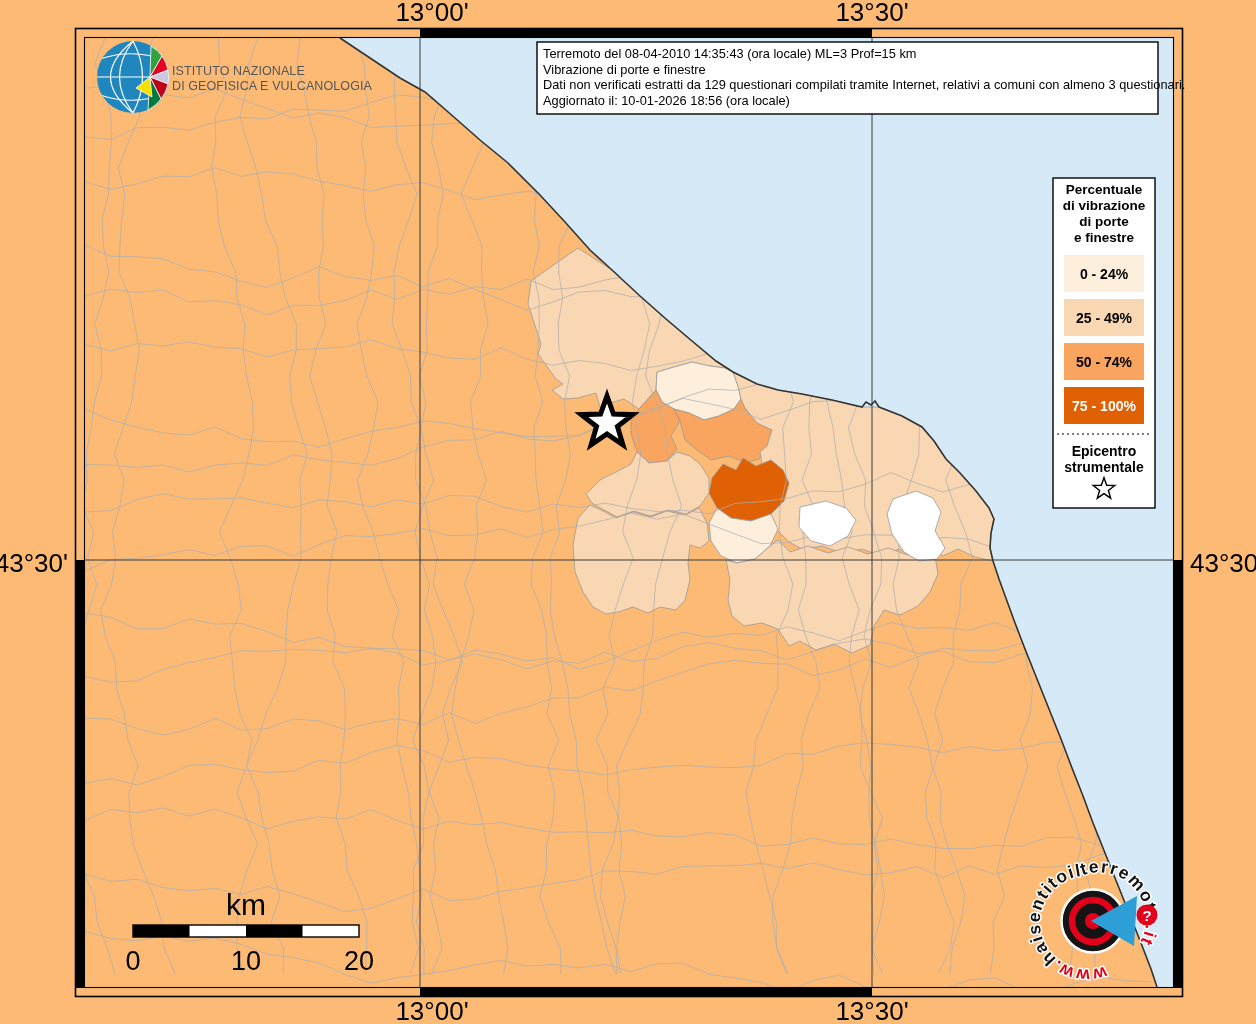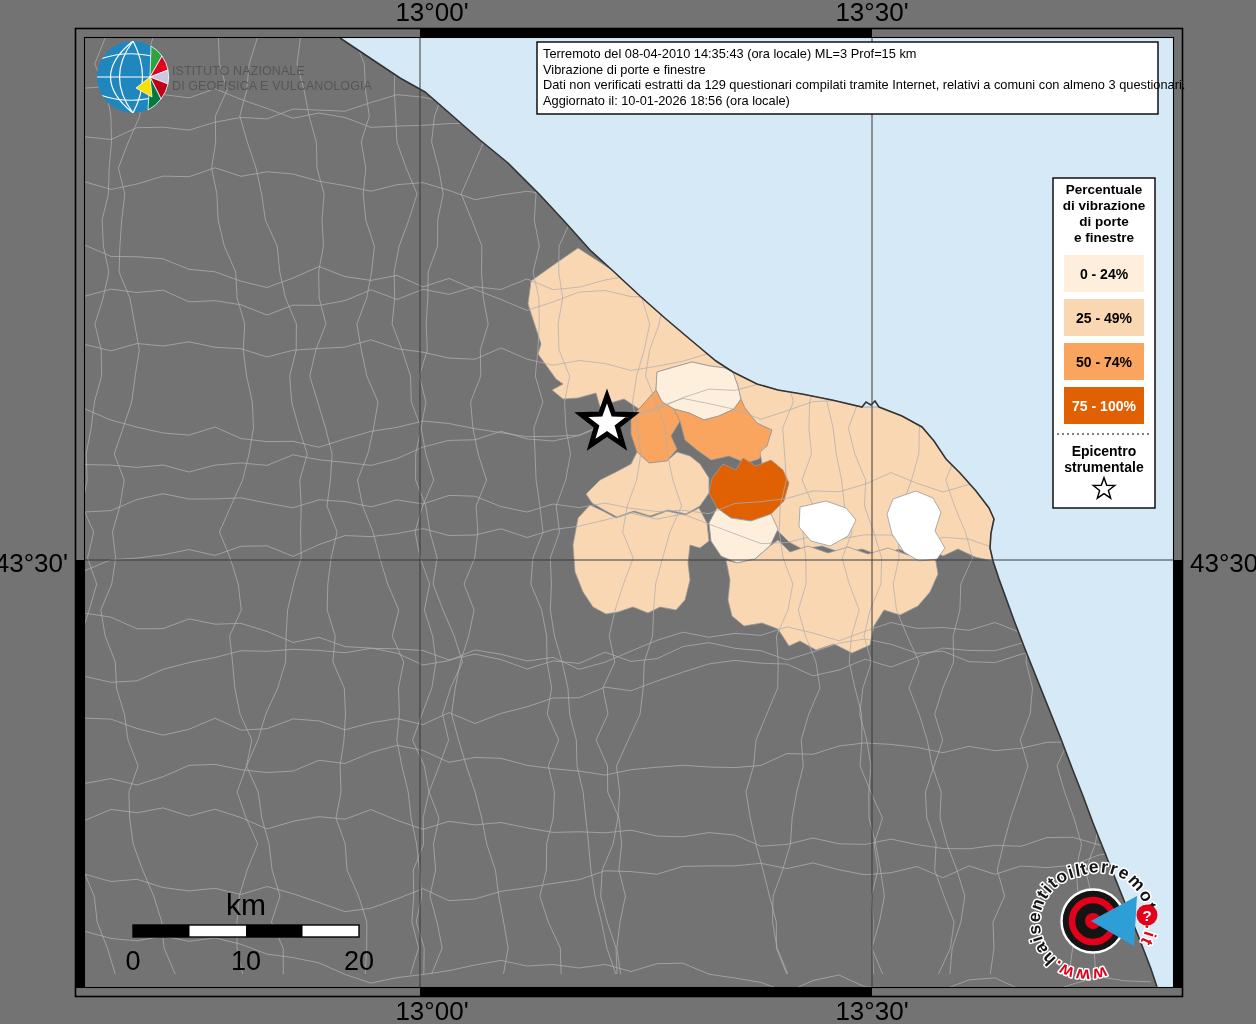--- a/index.html
+++ b/index.html
@@ -1,16 +1,16 @@
 <!DOCTYPE html>
 <html><head>
 <meta charset="utf-8">
 <style>
   html,body{margin:0;padding:0;background:#fff;}
-  .page{position:relative;width:1256px;height:1024px;background:#737373;overflow:hidden;
+  .page{position:relative;width:1256px;height:1024px;background:#fdba74;overflow:hidden;
         font-family:"Liberation Sans", sans-serif;}
   svg text{font-family:"Liberation Sans", sans-serif;}
   .axis-label{font-size:26px;fill:#000;}
   .info-line{font-size:12.8px;fill:#000;}
   .lg-title{font-size:13.5px;font-weight:bold;fill:#000;}
   .lg-label{font-size:14px;font-weight:bold;fill:#000;}
   .lg-label-inv{font-size:14px;font-weight:bold;fill:#fff;}
   .sb-num{font-size:27px;fill:#000;}
   .sb-km{font-size:30px;fill:#000;}
   .ingv-text{font-size:12.5px;fill:#54565a;letter-spacing:0.1px;}

